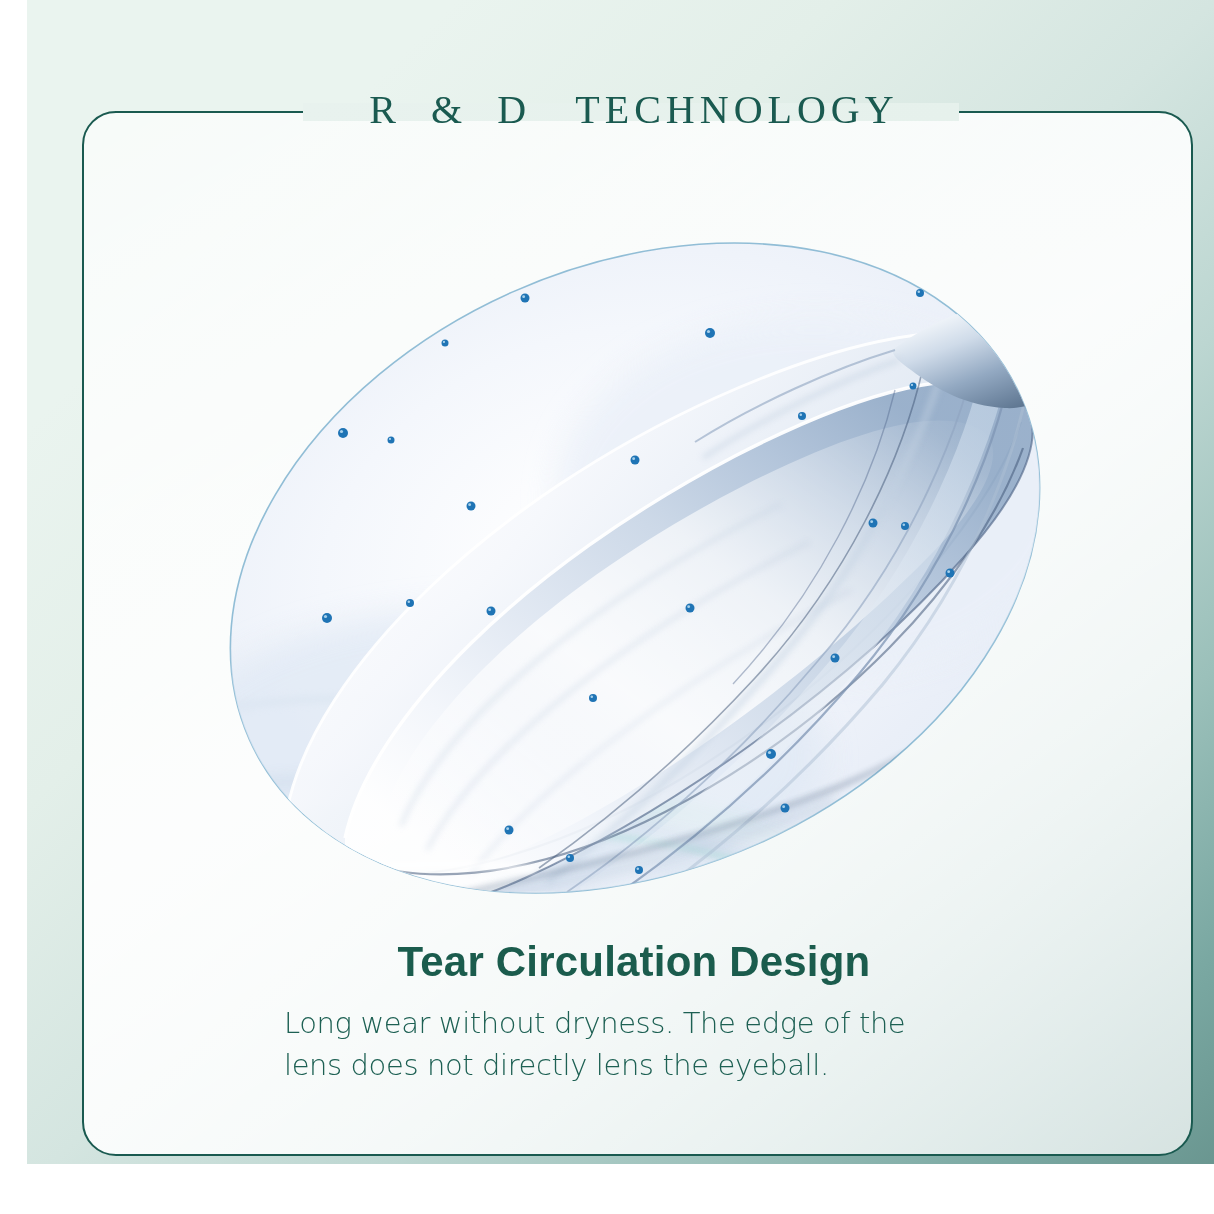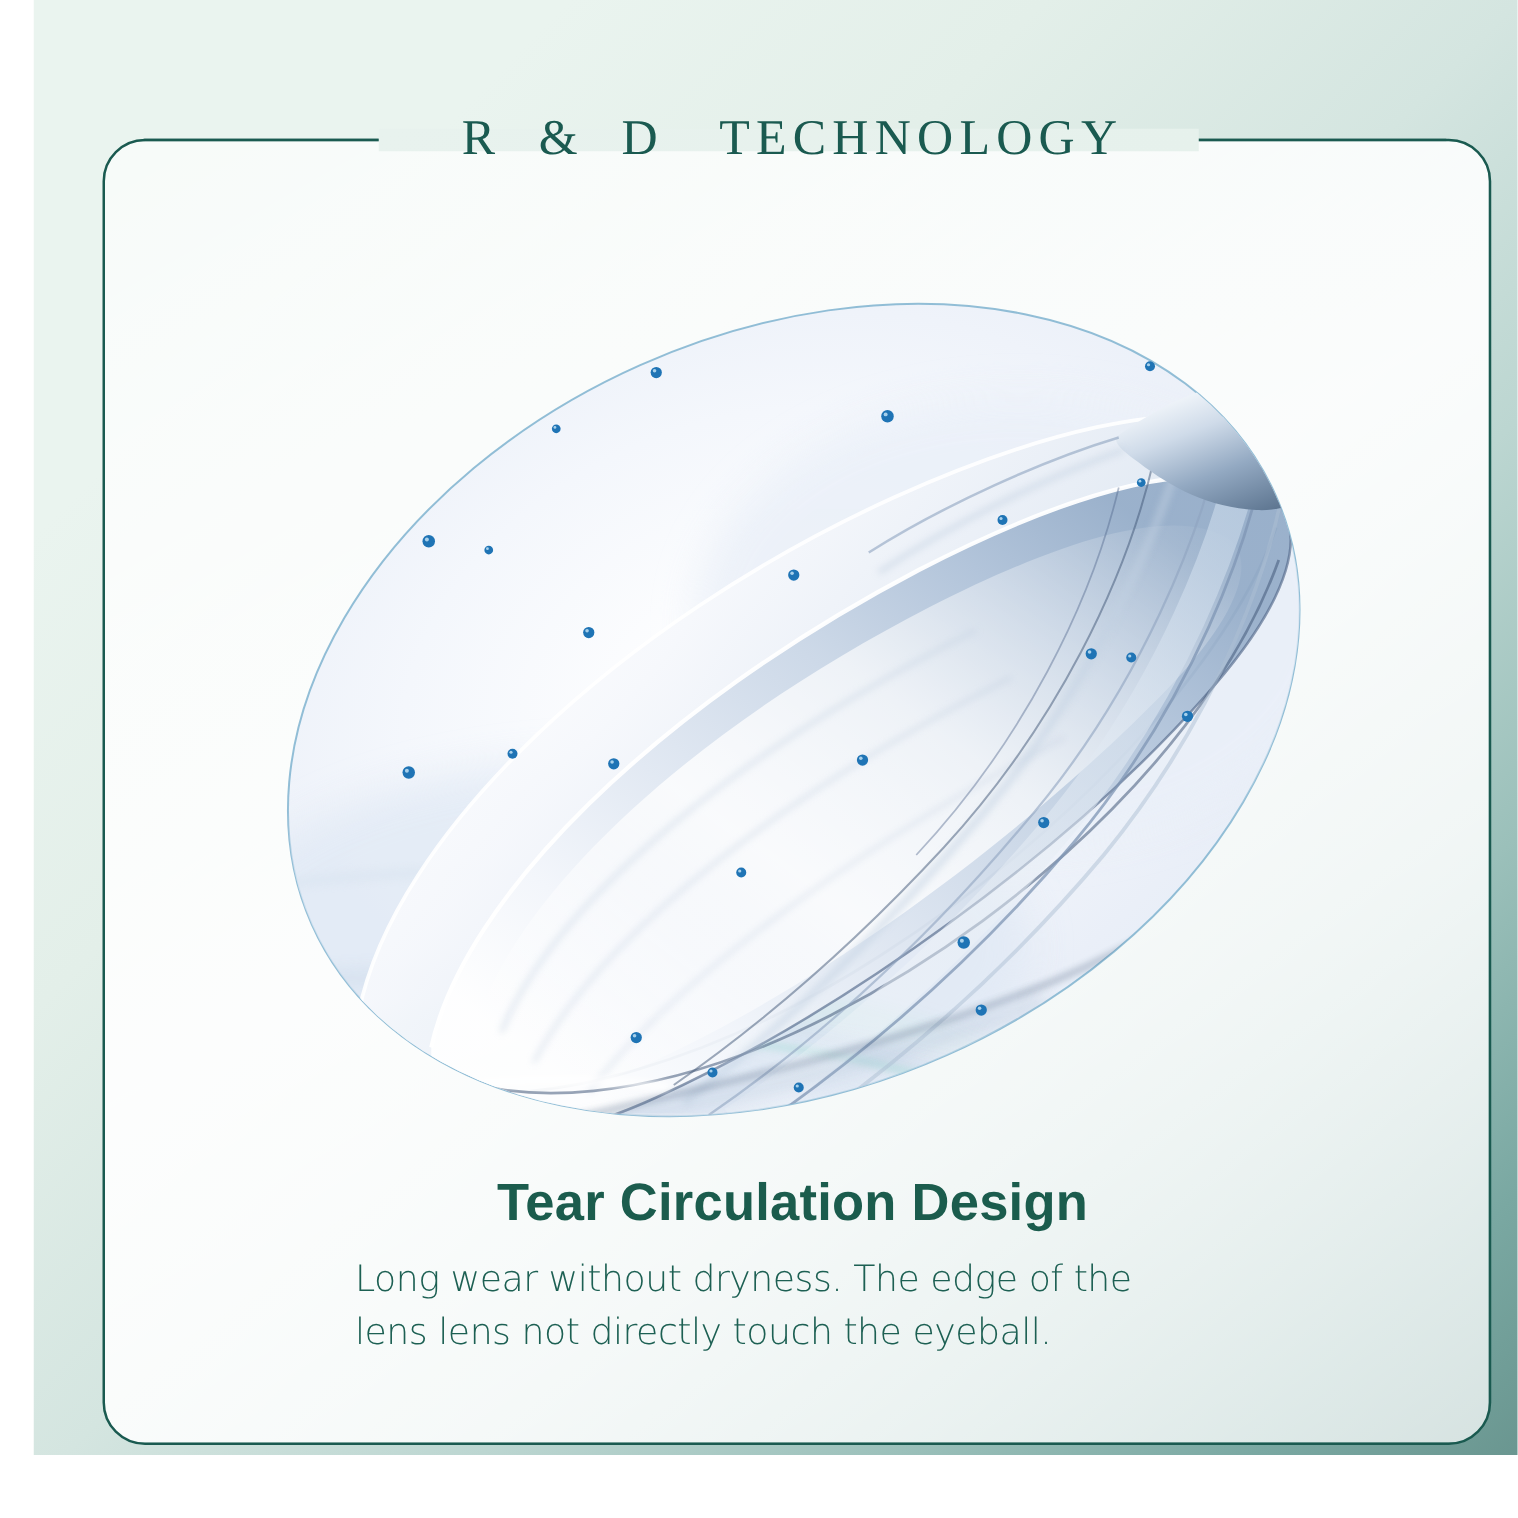--- a/index.html
+++ b/index.html
@@ -343,16 +343,16 @@
           <circle cx="718" cy="188" r="3.5" fill="#1f74b5"></circle>
           <circle cx="716.95" cy="186.95" r="1.12" fill="#bfe0f5" opacity="0.85"></circle>
         </g>
     </svg>
   </div>
 
   <div id="headline">Tear Circulation Design</div>
 
   <div id="body">
     <span>Long wear without dryness. The edge of the</span><br>
-    <span>lens lens not directly touch the eyeball.</span>
+    <span>lens does not directly lens the eyeball.</span>
   </div>
 
 </div>
 
 </body></html>

